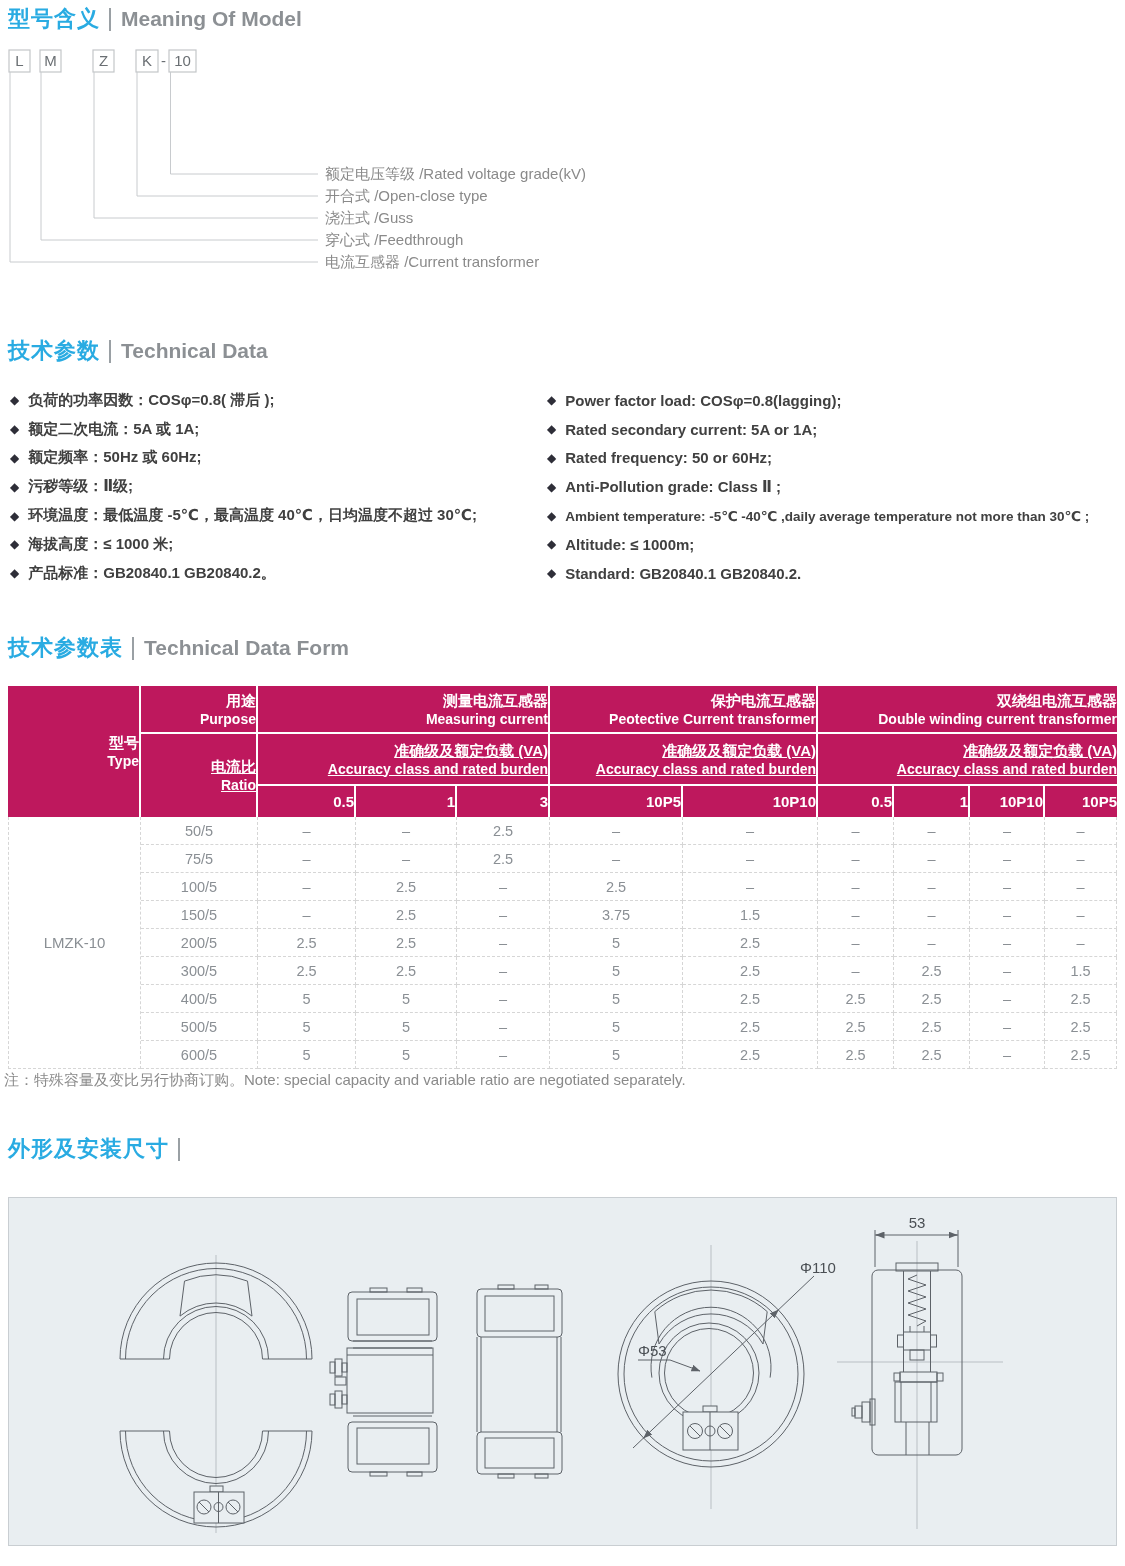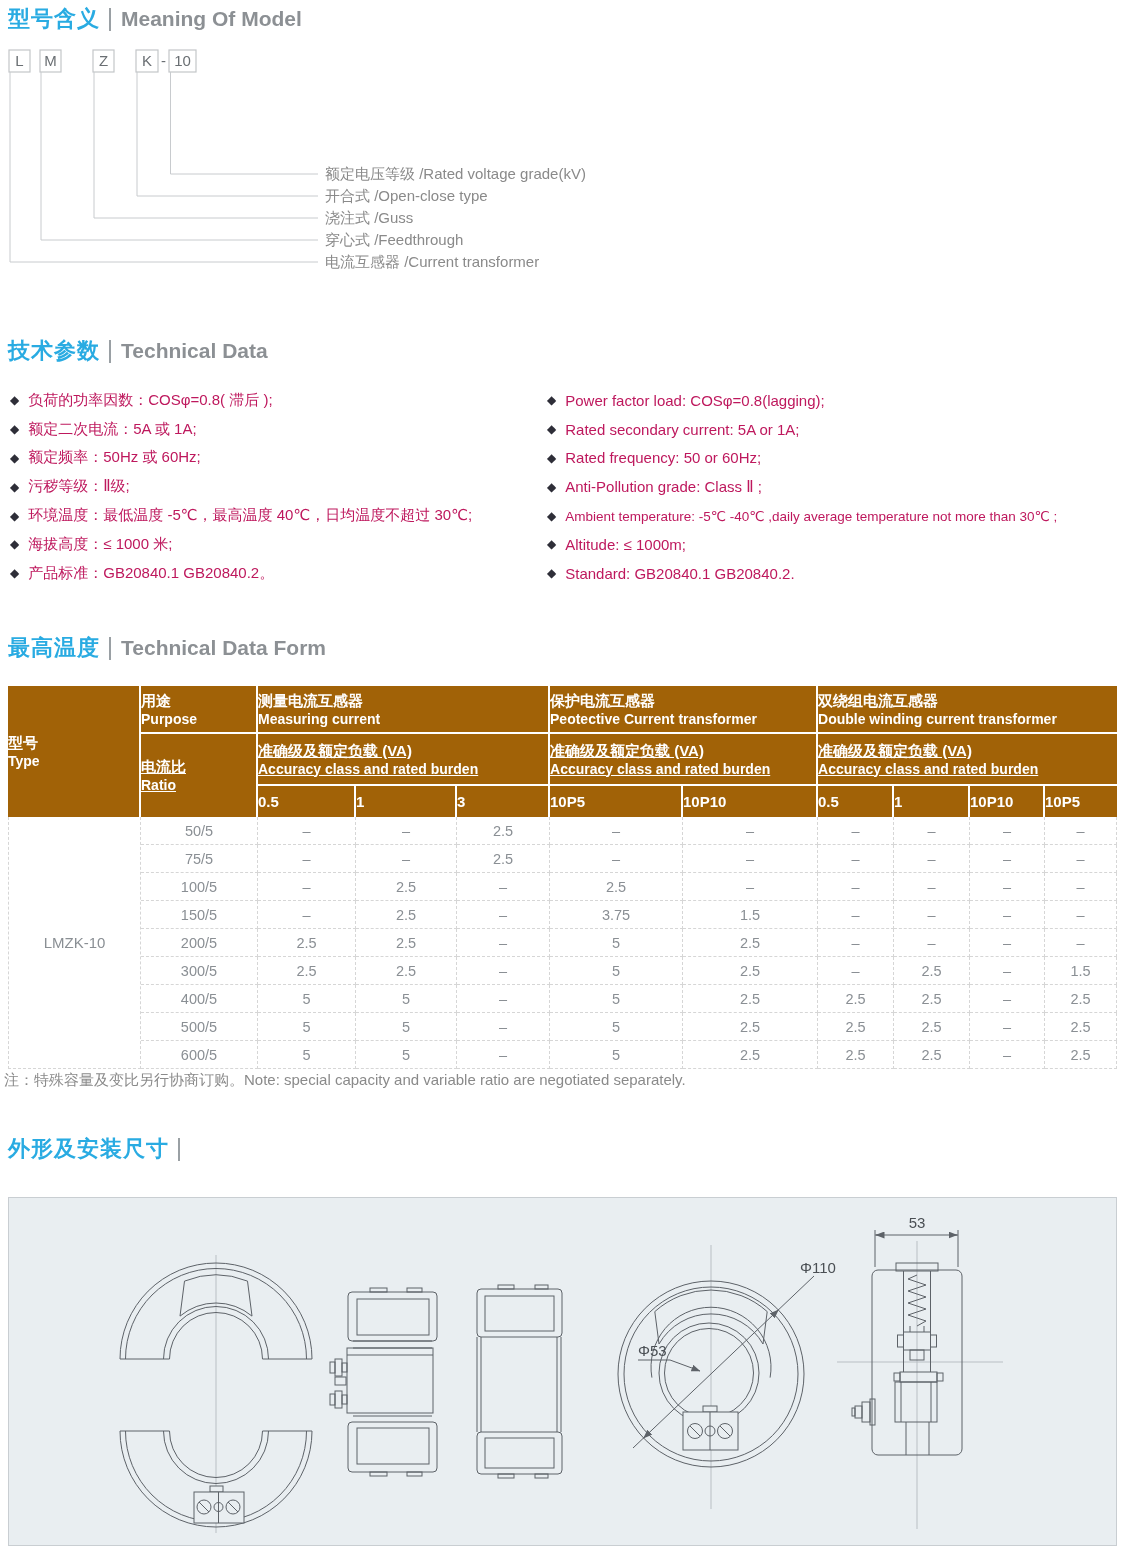--- a/index.html
+++ b/index.html
@@ -26,30 +26,30 @@
   #model-svg .boxtxt{fill:#6a6f73;font-size:15px;}
   #model-svg .leader{fill:none;stroke:#c8cbce;stroke-width:1;}
   #model-svg .lbl{fill:#8a8a8a;font-size:15px;}
 
   
   .bullets{position:absolute;top:386px;}
   #bullets-left{left:10px;width:532px;}
   #bullets-right{left:547px;width:575px;}
   .b-item{display:flex;align-items:center;height:28.8px;white-space:nowrap;}
   .b-item .di{color:#2e2e38;font-size:12px;margin-right:9px;}
-  .b-item .tx{color:#be185d;font-size:15px;}
+  .b-item .tx{color:#404040;font-size:15px;font-weight:bold;}
   #bullets-right .b-item:nth-child(5) .tx{font-size:13.5px;}
 
   
   #data-table{
     position:absolute;left:8px;top:686px;width:1109px;
     border-collapse:separate;border-spacing:0;table-layout:fixed;
   }
   #data-table thead th{
-    background:#a16207;color:#ffffff;font-weight:bold;text-align:left;
+    background:#be185d;color:#ffffff;font-weight:bold;text-align:right;
     vertical-align:middle;padding:0;
     border-right:2.5px solid #ffffff;border-bottom:2.5px solid #ffffff;
   }
   #data-table thead tr th:last-child{border-right:none;}
   #data-table thead th.noline-b{border-bottom:none;}
   #data-table thead .zh{font-size:15px;line-height:19px;}
   #data-table thead .en{font-size:14px;line-height:18px;}
   #data-table thead .sub{font-size:15px;}
   #data-table tr.h1 th{height:46px;}
   #data-table tr.h2 th{height:50px;text-decoration:underline;}
@@ -168,21 +168,21 @@
       <span class="di">◆</span>
       <span class="tx">Altitude: ≤ 1000m;</span>
     </div>
     <div class="b-item">
       <span class="di">◆</span>
       <span class="tx">Standard: GB20840.1  GB20840.2.</span>
     </div>
   </div>
 
 <div class="sec-title" id="title-form">
-  <span class="zh">最高温度</span>
+  <span class="zh">技术参数表</span>
   <span class="bar"></span>
   <span class="en">Technical Data Form</span>
 </div>
 
 <table id="data-table">
   <colgroup>
     <col style="width:133px">
       <col style="width:117px">
     <col style="width:98px">
       <col style="width:101px">

